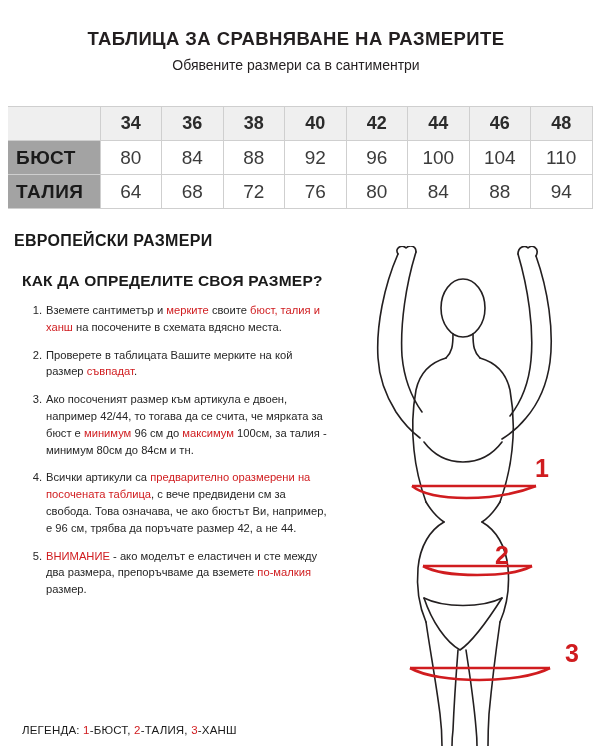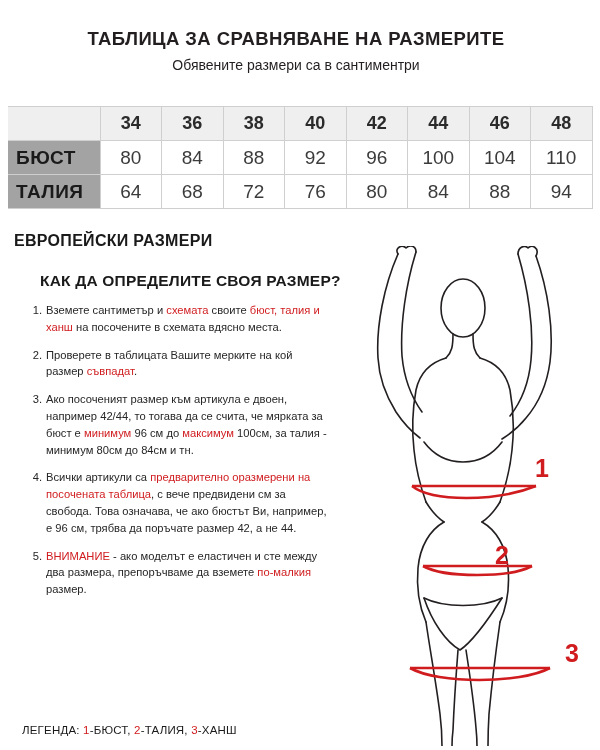--- a/index.html
+++ b/index.html
@@ -107,21 +107,21 @@
   
   .eu-heading {
     font-size: 16px;
     font-weight: bold;
     padding: 14px 8px 0 14px;
     letter-spacing: .3px;
   }
   .howto-heading {
     font-size: 15.5px;
     font-weight: bold;
-    padding: 22px 0 0 40px;
+    padding: 22px 0 0 22px;
     letter-spacing: .2px;
   }
 
   
   .instructions {
     width: 332px;
     padding: 12px 0 0 30px;
     font-size: 11.2px;
     line-height: 1.5;
     color: #262626;
@@ -232,21 +232,21 @@
       </tbody>
   </table>
 </div>
 
 <div class="eu-heading">ЕВРОПЕЙСКИ РАЗМЕРИ</div>
 
 <div class="howto-heading">КАК ДА ОПРЕДЕЛИТЕ СВОЯ РАЗМЕР?</div>
 <div class="instructions">
     <div class="instr">
       <div class="num">1.</div>
-      <div class="txt"><span>Вземете сантиметър и </span><span class="red">схемата</span><span> своите </span><span class="red">бюст, талия и ханш</span><span> на посочените в схемата вдясно места.</span></div>
+      <div class="txt"><span>Вземете сантиметър и </span><span class="red">мерките</span><span> своите </span><span class="red">бюст, талия и ханш</span><span> на посочените в схемата вдясно места.</span></div>
     </div>
     <div class="instr">
       <div class="num">2.</div>
       <div class="txt"><span>Проверете в таблицата Вашите мерките на кой размер </span><span class="red">съвпадат</span><span>.</span></div>
     </div>
     <div class="instr">
       <div class="num">3.</div>
       <div class="txt"><span>Ако посоченият размер към артикула е двоен, например 42/44, то тогава да се счита, че мярката за бюст е </span><span class="red">минимум</span><span>  96 см до </span><span class="red">максимум</span><span> 100см, за талия - минимум 80см до 84см и тн.</span></div>
     </div>
     <div class="instr">

